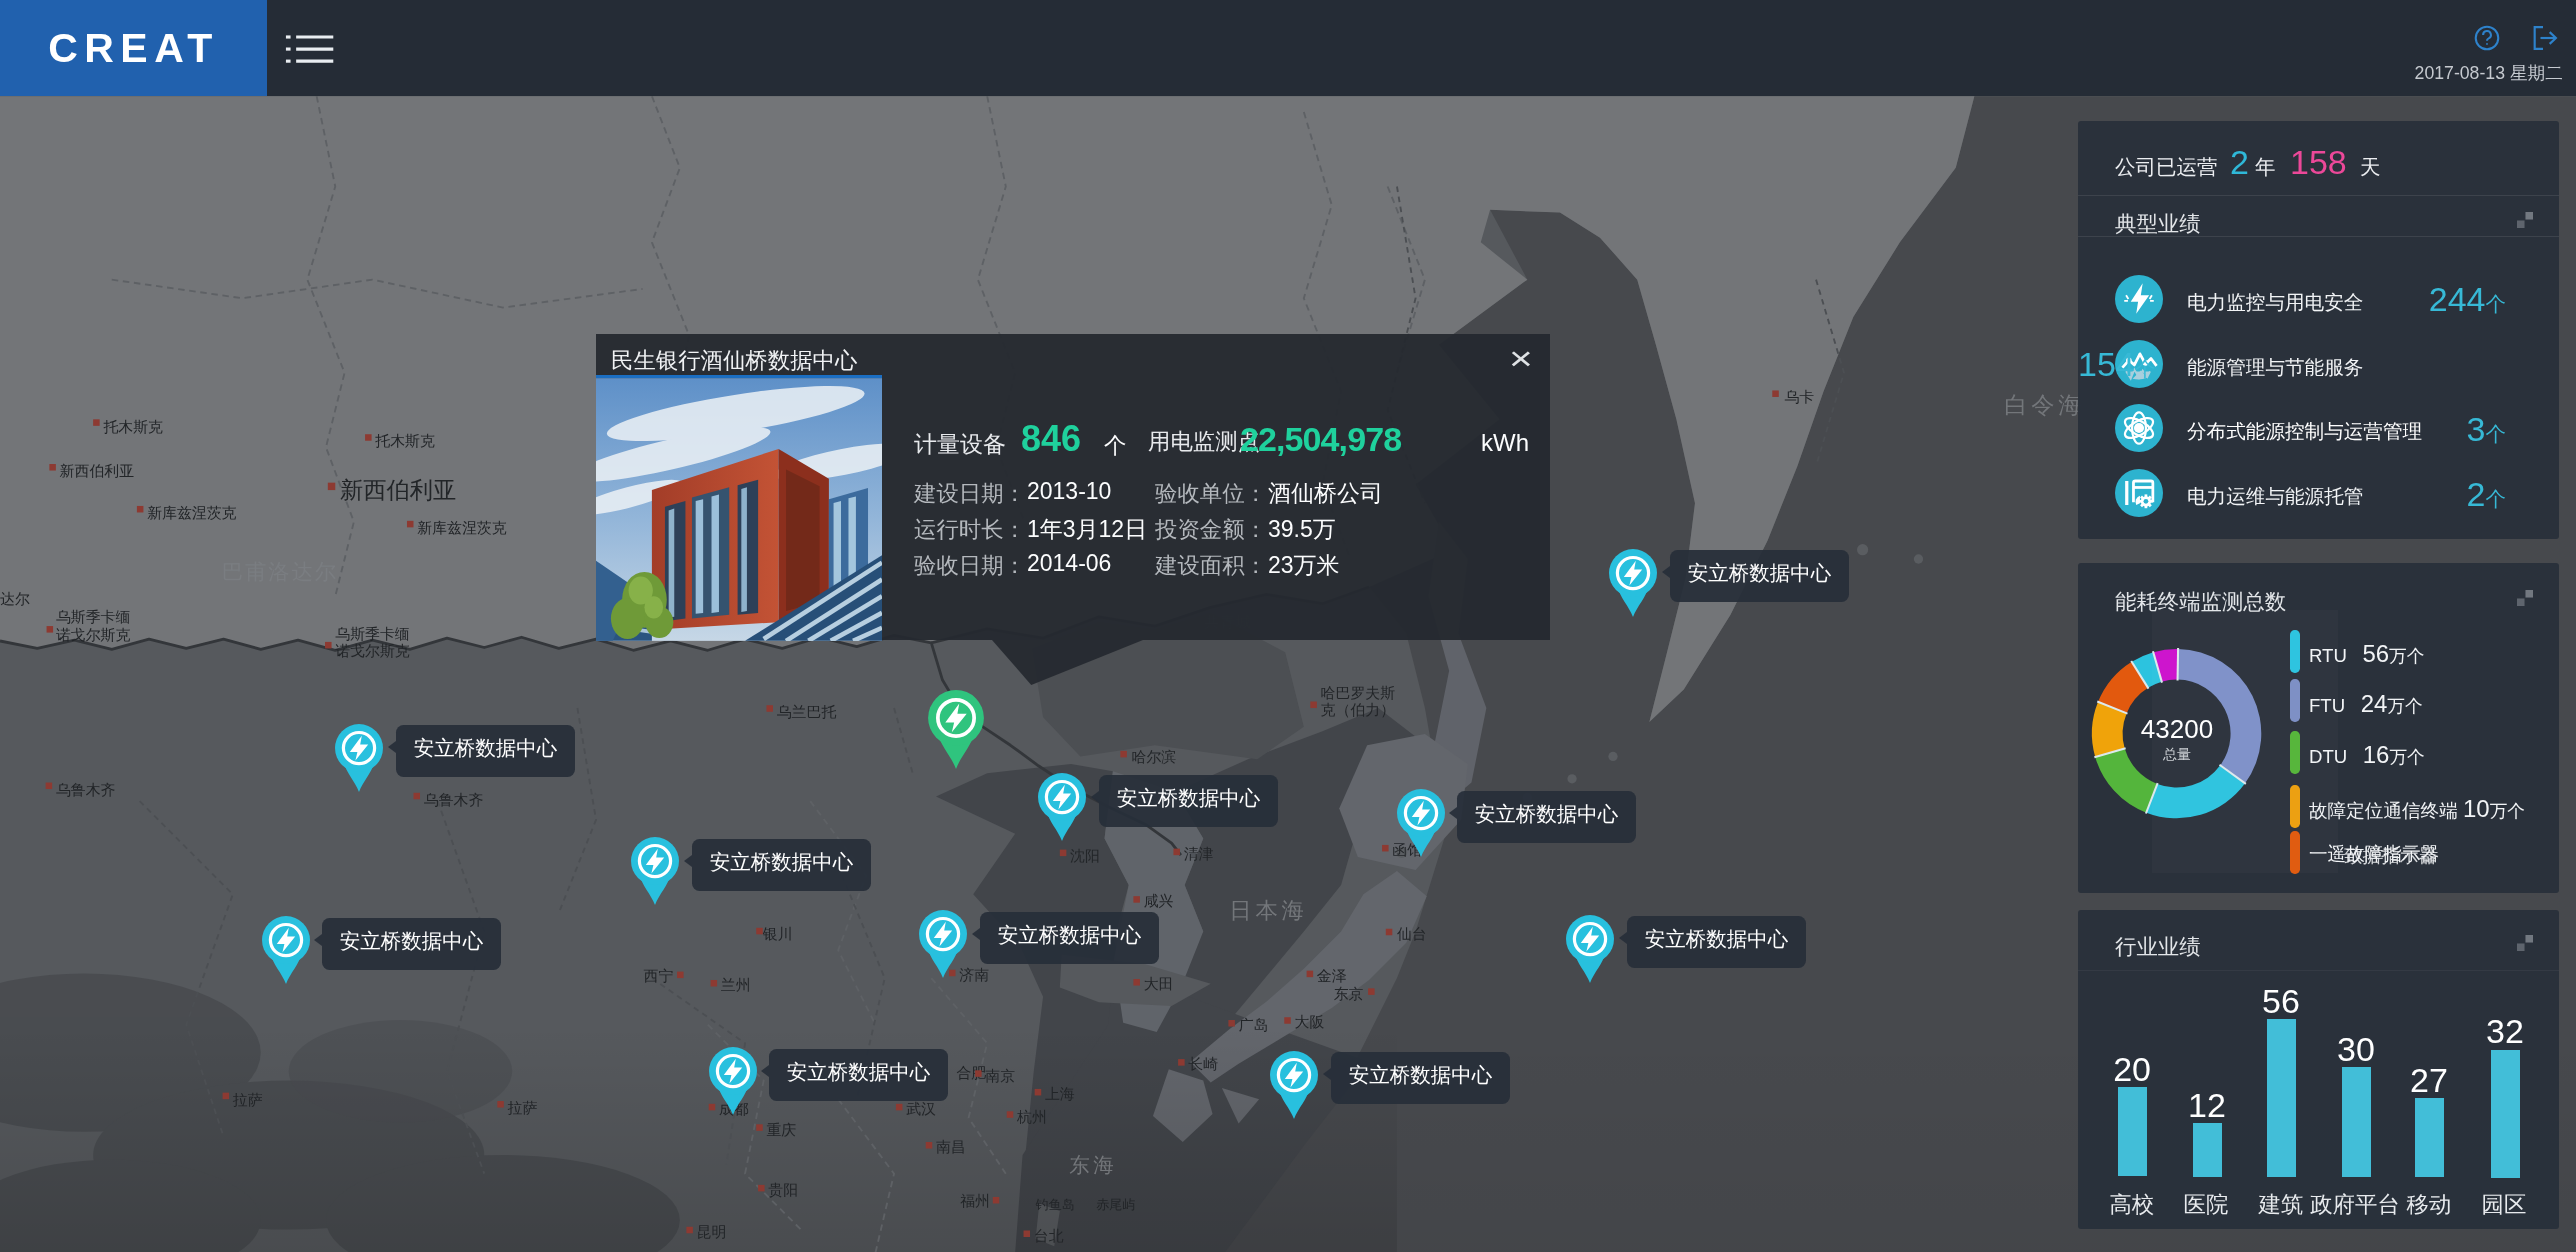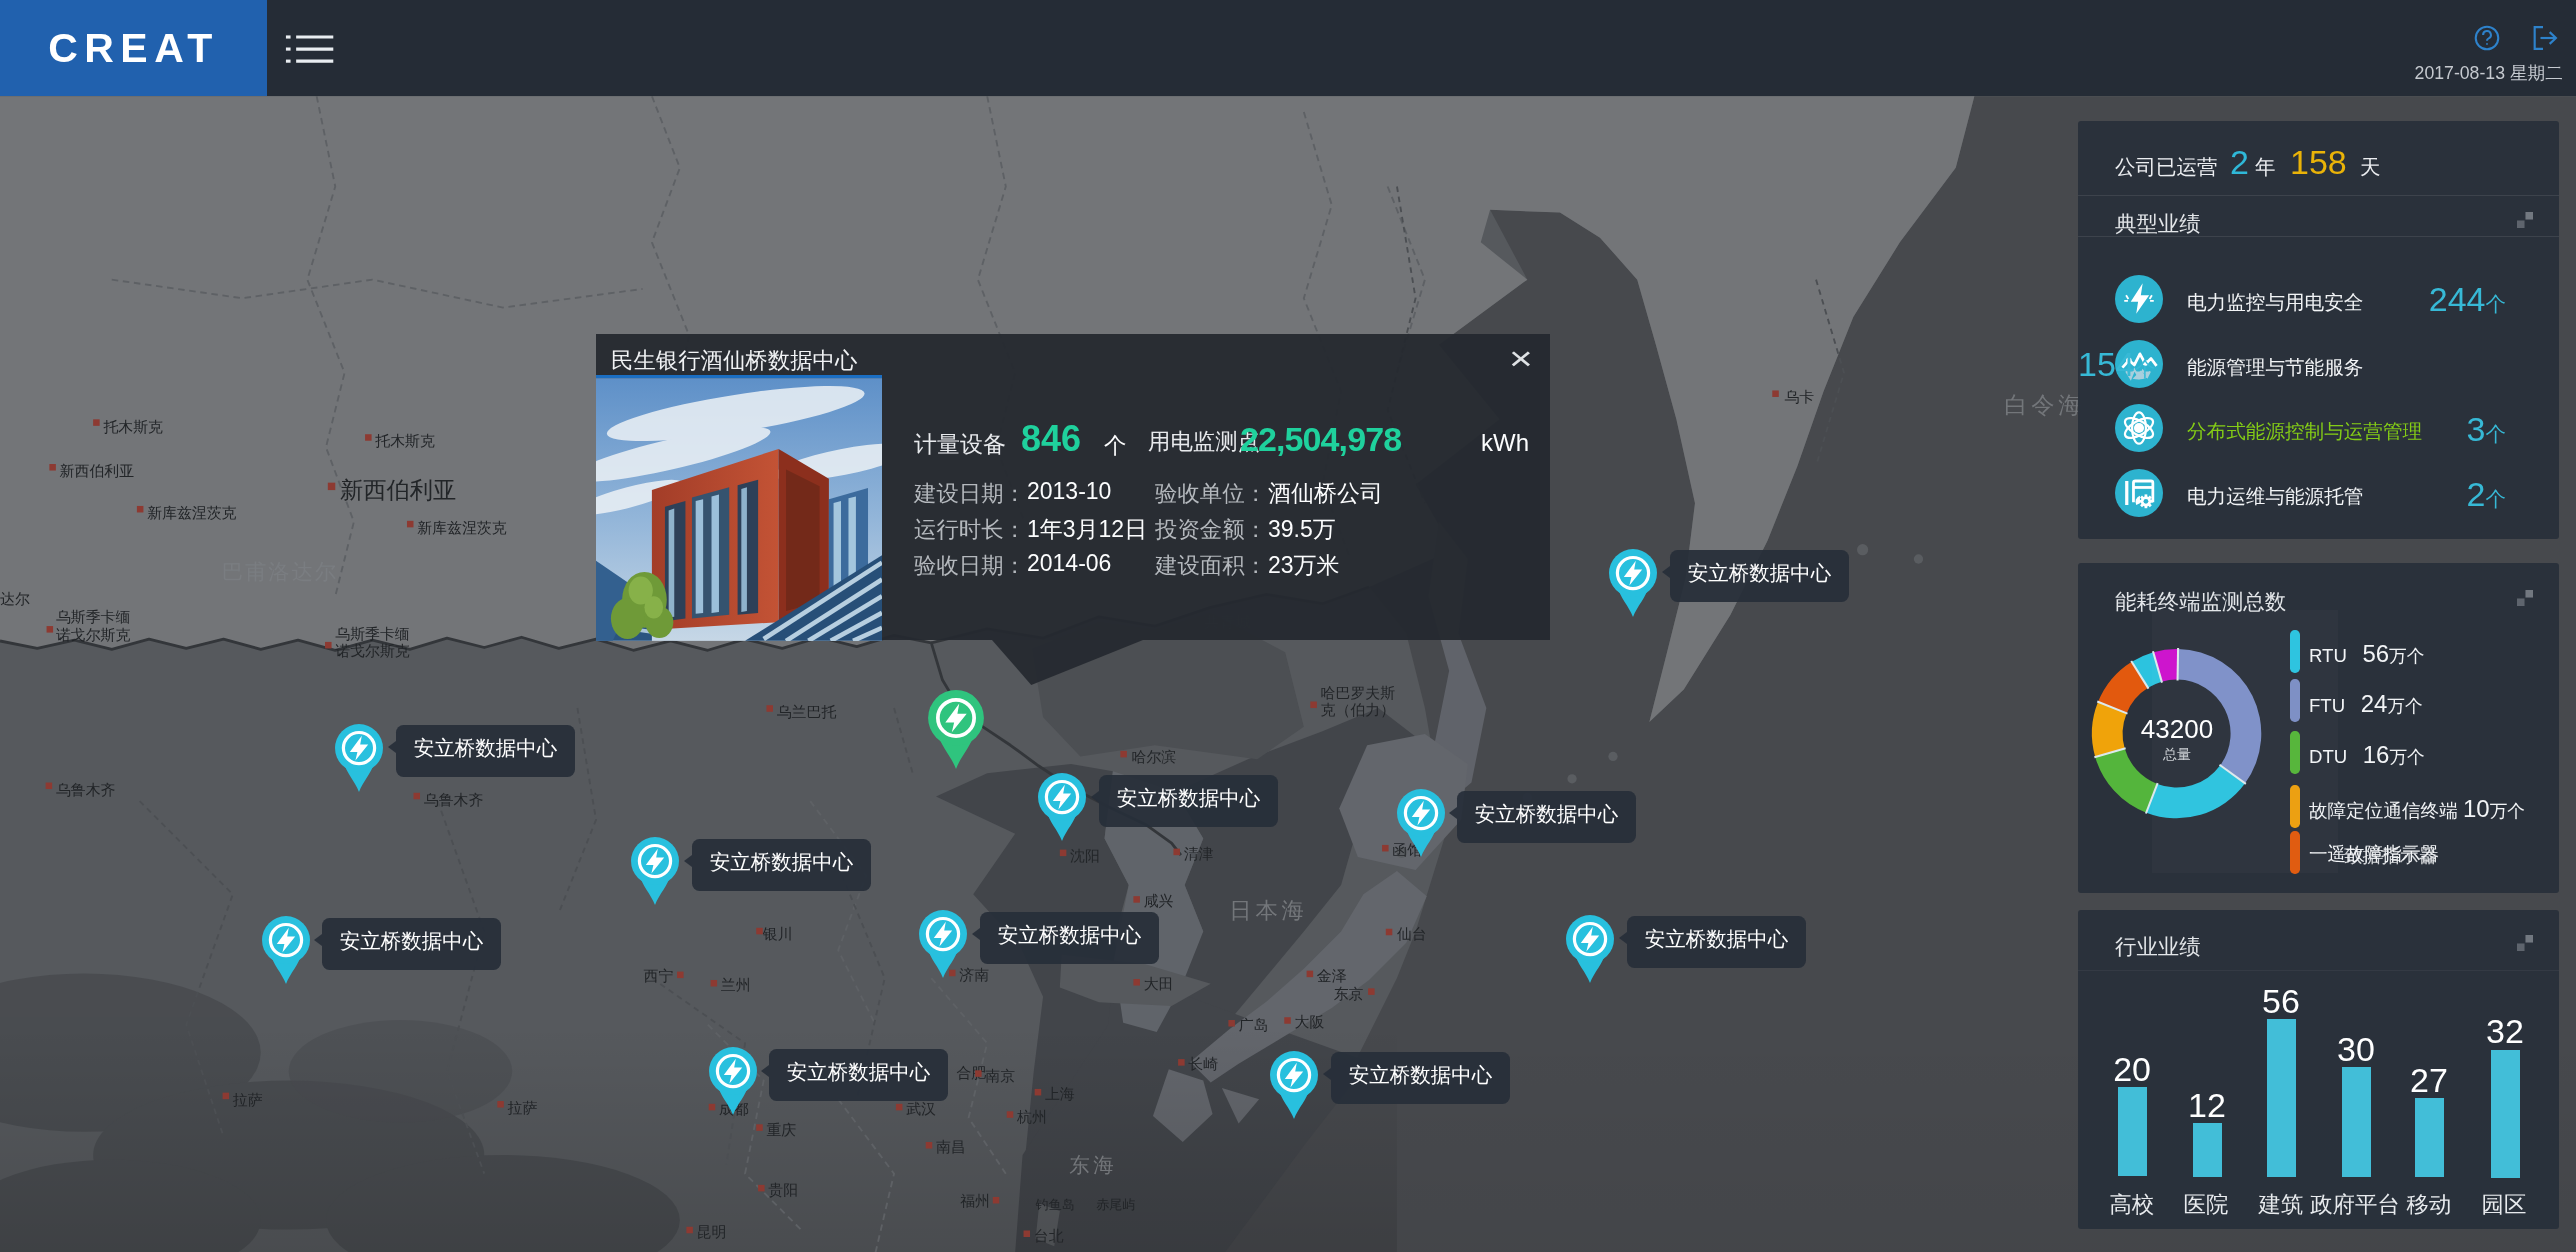--- a/index.html
+++ b/index.html
@@ -366,21 +366,21 @@
   <div class="plab" style="left:318px;top:216px;font-size:22.4px">验收日期：</div>
       <div class="pval" style="left:431px;top:216px">2014-06</div>
   <div class="plab" style="left:559px;top:216px;font-size:22.4px">建设面积：</div>
       <div class="pval" style="left:672px;top:216px">23万米</div>
 </div>
 <div class="abs" style="left:992px;top:640px;width:151px;height:45px;background:rgba(37,41,47,.93);clip-path:polygon(0 0,100% 0,26% 100%);z-index:24"></div>
 <div class="panel" style="top:121px;height:418px">
   <div class="abs" style="left:37px;top:32px;font-size:20.5px;color:#eceef1">公司已运营</div>
   <div class="abs" style="left:152px;top:22.4px;font-size:34px;color:#2fb8d8">2</div>
   <div class="abs" style="left:177px;top:32px;font-size:20.5px;color:#eceef1">年</div>
-  <div class="abs" style="left:212px;top:22.4px;font-size:34px;color:#eab308">158</div>
+  <div class="abs" style="left:212px;top:22.4px;font-size:34px;color:#ec4899">158</div>
   <div class="abs" style="left:282px;top:32px;font-size:20.5px;color:#eceef1">天</div>
   <div class="hr" style="top:74px"></div>
   <div class="ptitle" style="left:37px;top:88px">典型业绩</div>
   <svg class="pexp" style="top:91px" viewBox="0 0 17 17">
         <rect x="9" y="0" width="8" height="8" fill="#aeb3b9"></rect>
         <rect x="0" y="9" width="8" height="8" fill="#8a8f96"></rect>
       </svg>
   <div class="hr" style="top:115px"></div>
 
   <svg class="abs" style="left:37px;top:154px" width="48" height="48" viewBox="0 0 52 52">
@@ -402,21 +402,21 @@
   <div class="abs" style="left:0;top:224px;width:428px;text-align:left;font-size:34px;color:#37b9d6">154<span style="font-size:20.5px">个</span></div>
   <svg class="abs" style="left:37px;top:283px" width="48" height="48" viewBox="0 0 52 52">
     <circle cx="26" cy="26" r="26" fill="#2db3cf"></circle>
     <g fill="none" stroke="#fff" stroke-width="2.4">
       <ellipse cx="26" cy="26" rx="17" ry="7.5" transform="rotate(30 26 26)"></ellipse>
       <ellipse cx="26" cy="26" rx="17" ry="7.5" transform="rotate(-30 26 26)"></ellipse>
       <ellipse cx="26" cy="26" rx="17" ry="7.5" transform="rotate(90 26 26)"></ellipse>
     </g>
     <circle cx="26" cy="26" r="5.5" fill="#fff"></circle>
   </svg>
-  <div class="abs" style="left:109px;top:297px;font-size:19.6px;color:#84cc16">分布式能源控制与运营管理</div>
+  <div class="abs" style="left:109px;top:297px;font-size:19.6px;color:#ffffff">分布式能源控制与运营管理</div>
   <div class="abs" style="left:0;top:289px;width:428px;text-align:right;font-size:34px;color:#37b9d6">3<span style="font-size:20.5px">个</span></div>
   <svg class="abs" style="left:37px;top:348px" width="48" height="48" viewBox="0 0 52 52">
     <circle cx="26" cy="26" r="26" fill="#2db3cf"></circle>
     <rect x="11" y="13" width="3.5" height="26" fill="#fff"></rect>
     <path d="M20 36 V15 a2 2 0 0 1 2 -2 H39 a2 2 0 0 1 2 2 V36" fill="none" stroke="#fff" stroke-width="3"></path>
     <line x1="20" y1="20" x2="41" y2="20" stroke="#fff" stroke-width="3"></line>
     <path d="M27 29 a7 7 0 0 0 -4 10 l4 -2 z" fill="#fff"></path>
     <g fill="#fff">
           <circle cx="33.5" cy="35" r="5.6"></circle>
           <g stroke="#fff" stroke-width="3">

